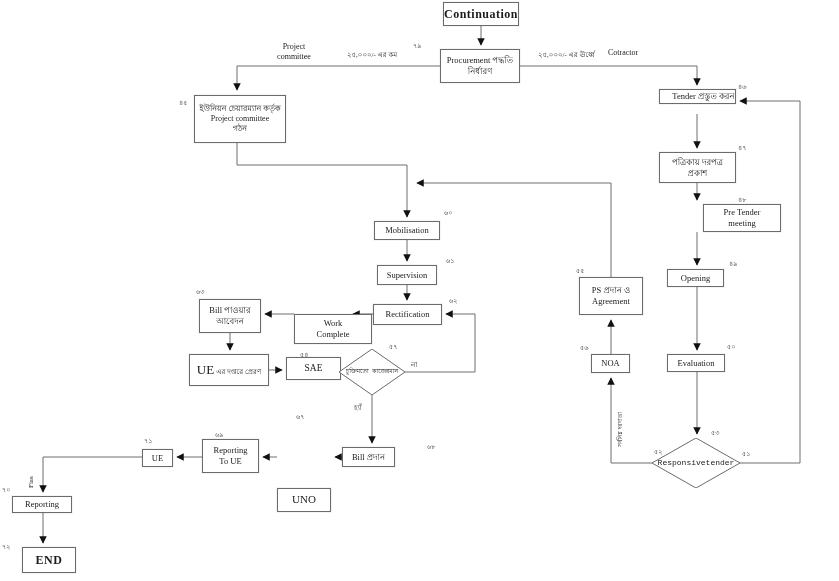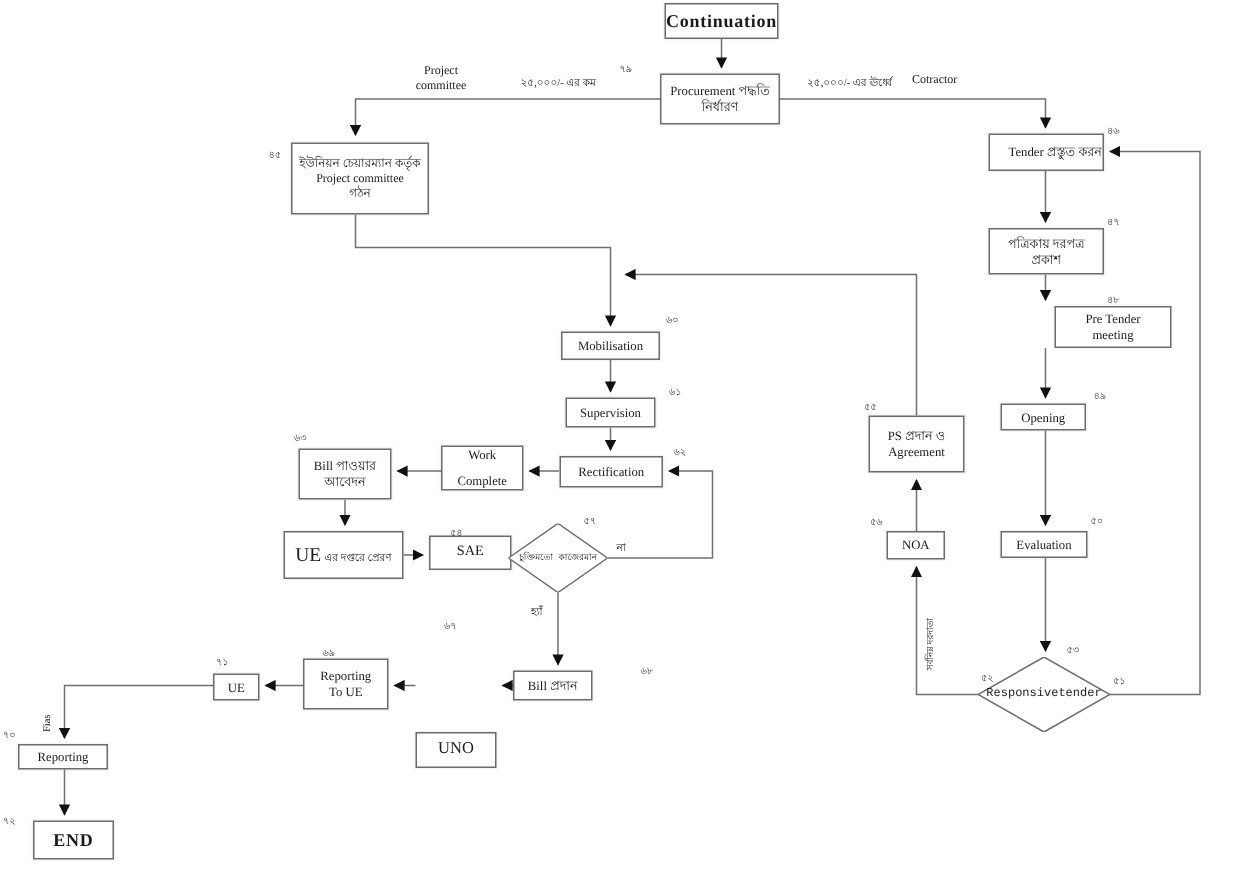--- a/index.html
+++ b/index.html
@@ -81,21 +81,21 @@
     <span>Procurement পদ্ধতি</span>
     <span>নির্ধারণ</span>
   </div>
 
   <div class="node" style="left:194px;top:95px;width:92px;height:48px;font-size:8px;">
     <span>ইউনিয়ন চেয়ারম্যান কর্তৃক</span>
     <span>Project committee</span>
     <span>গঠন</span>
   </div>
 
-  <div class="node" style="left:659px;top:89px;width:77px;height:25px;padding-left:12px;">
+  <div class="node" style="left:659px;top:89px;width:77px;height:15px;padding-left:12px;">
     <span>Tender প্রস্তুত করন</span>
   </div>
 
   <div class="node" style="left:659px;top:152px;width:77px;height:31px;">
     <span>পত্রিকায় দরপত্র</span>
     <span>প্রকাশ</span>
   </div>
 
   <div class="node" style="left:659px;top:204px;width:78px;height:28px;margin-left:44px;">
     <span>Pre Tender</span>
@@ -134,21 +134,21 @@
   </div>
 
   <div class="node" style="left:377px;top:265px;width:60px;height:20px;">
     <span>Supervision</span>
   </div>
 
   <div class="node" style="left:373px;top:304px;width:69px;height:21px;">
     <span>Rectification</span>
   </div>
 
-  <div class="node" style="left:294px;top:297px;width:55px;height:30px;justify-content:space-between;">
+  <div class="node" style="left:294px;top:314px;width:78px;height:30px;">
     <span>Work</span>
     <span>Complete</span>
   </div>
 
   <div class="node" style="left:199px;top:299px;width:62px;height:34px;">
     <span>Bill পাওয়ার</span>
     <span>আবেদন</span>
   </div>
 
   <div class="node" style="left:189px;top:354px;width:80px;height:32px;">

